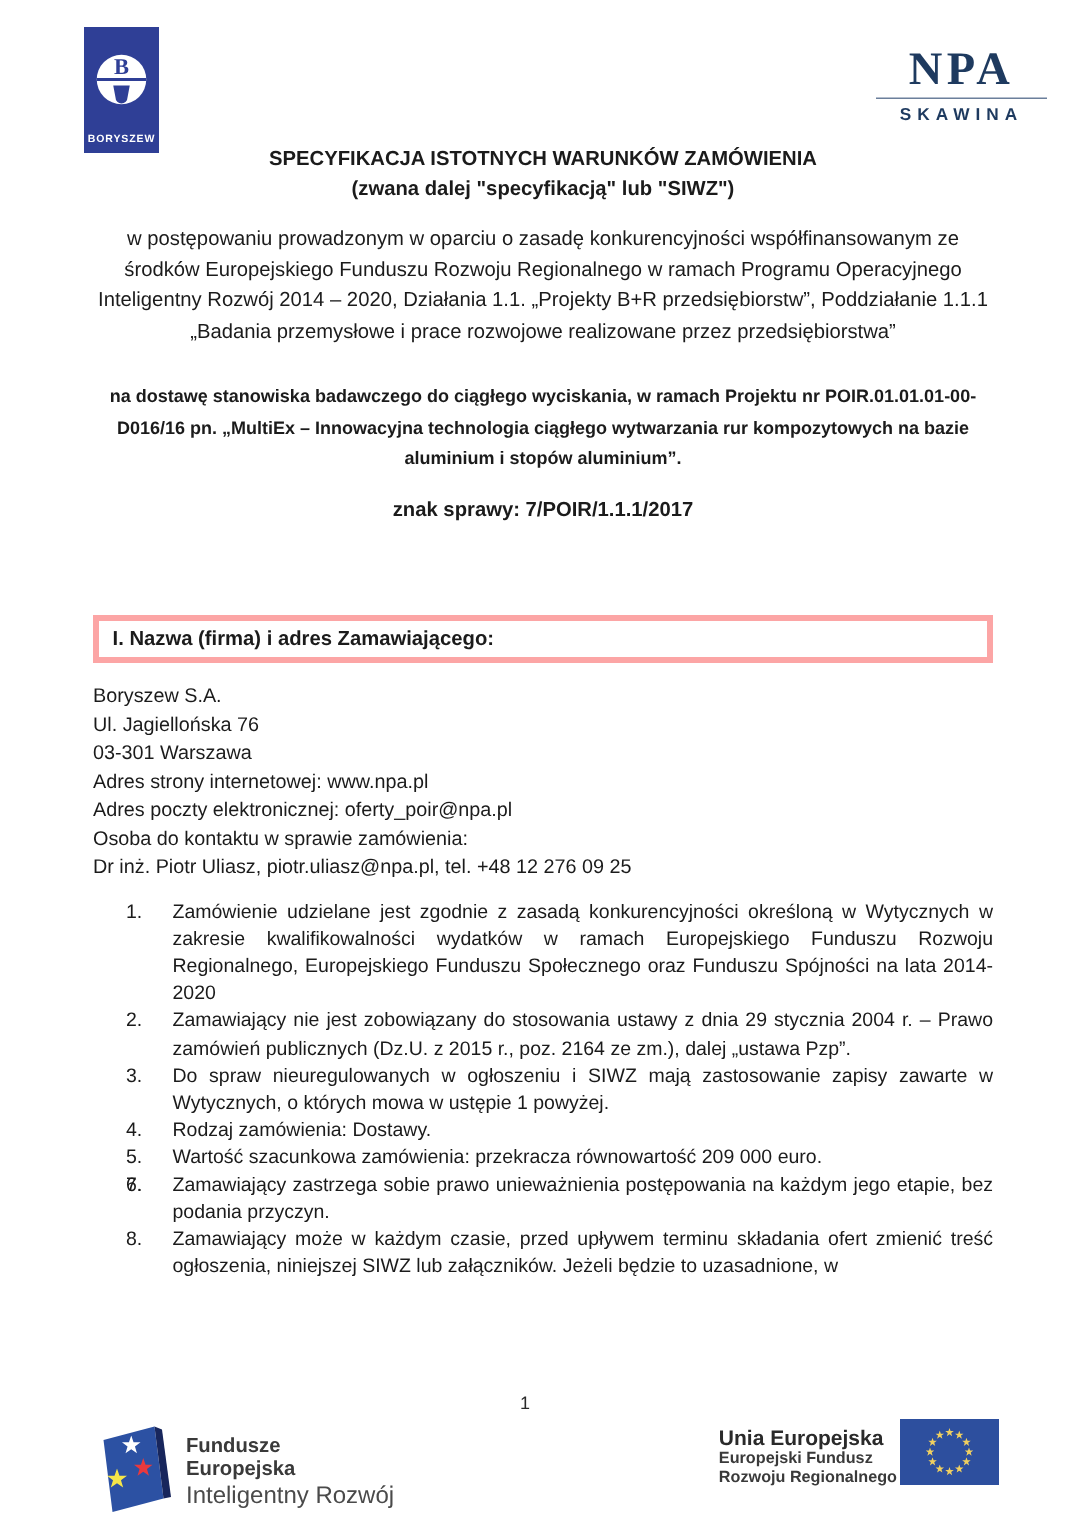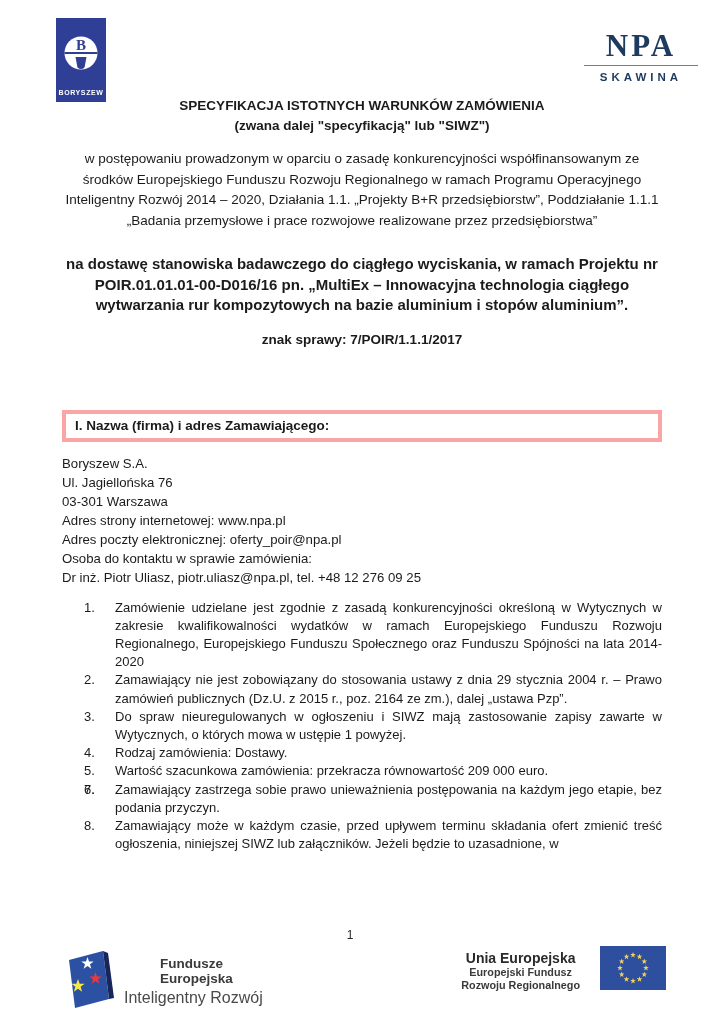--- a/index.html
+++ b/index.html
@@ -15,21 +15,21 @@
               letter-spacing:3px; color:#1e3a5f; line-height:32px; }
   .npa-rule { height:1px; background:#6b7f9b; margin:3px 0 5px 0; }
   .npa-city { font-size:11.5px; font-weight:bold; letter-spacing:4px; color:#1e3a5f; }
 
   .content { margin:0 62px; width:600px; }
 
   .doc-title { padding-top:96px; text-align:center; font-weight:bold;
                font-size:13.5px; line-height:20px; }
   .intro { margin-top:13px; text-align:center; font-size:13.5px; line-height:20.5px; }
   .subject { margin-top:23px; text-align:center; font-weight:bold;
-             font-size:15px; line-height:20.5px; }
+             font-size:12px; line-height:20.5px; }
   .case-no { margin-top:16px; text-align:center; font-weight:bold;
              font-size:13.5px; }
 
   .section-box { border:4px solid #fca5a5; padding:3px 9px; font-weight:bold;
                  font-size:13.5px; line-height:18px; }
   .box1 { margin-top:63px; }
   .box2 { margin-top:27px; }
 
   .address { margin-top:12px; font-size:13.2px; line-height:19px; }
   .address div { white-space:nowrap; }
@@ -38,25 +38,25 @@
                  font-size:13px; line-height:18.2px; }
   ol.proc-list li { position:relative; padding-left:53px; text-align:justify; }
   ol.proc-list .num { position:absolute; left:22px; }
 
   .page-number { position:absolute; left:0; right:24px; top:928px;
                  text-align:center; font-size:12px; color:#2a2a2a; }
 
   
   .fe-block { position:absolute; left:60px; top:948px; display:flex; align-items:flex-start; }
   .fe-text { margin-left:8px; padding-top:8px; }
-  .fe-line { font-size:13.5px; font-weight:bold; color:#3a3a3a; line-height:15px;margin-left:36px; }
+  .fe-line { font-size:13.5px; font-weight:bold; color:#3a3a3a; line-height:15px; }
   .fe-sub { font-size:16px; color:#4a4a4a; margin-top:3px; }
 
   .eu-block { position:absolute; right:58px; top:946px; display:flex; align-items:flex-start; }
-  .eu-text { text-align:center; margin-right:20px; padding-top:4px; }
+  .eu-text { text-align:left; margin-right:2px; padding-top:4px; }
   .eu-line1 { font-size:14px; font-weight:bold; color:#2a2a2a; line-height:16px; }
   .eu-sub { font-size:10.8px; font-weight:bold; color:#3a3a3a; line-height:13px; }
 </style>
 </head>
 <body>
 
 <div class="page">
 
   <div class="boryszew-logo">
     <svg width="50" height="84" viewBox="0 0 50 84">

